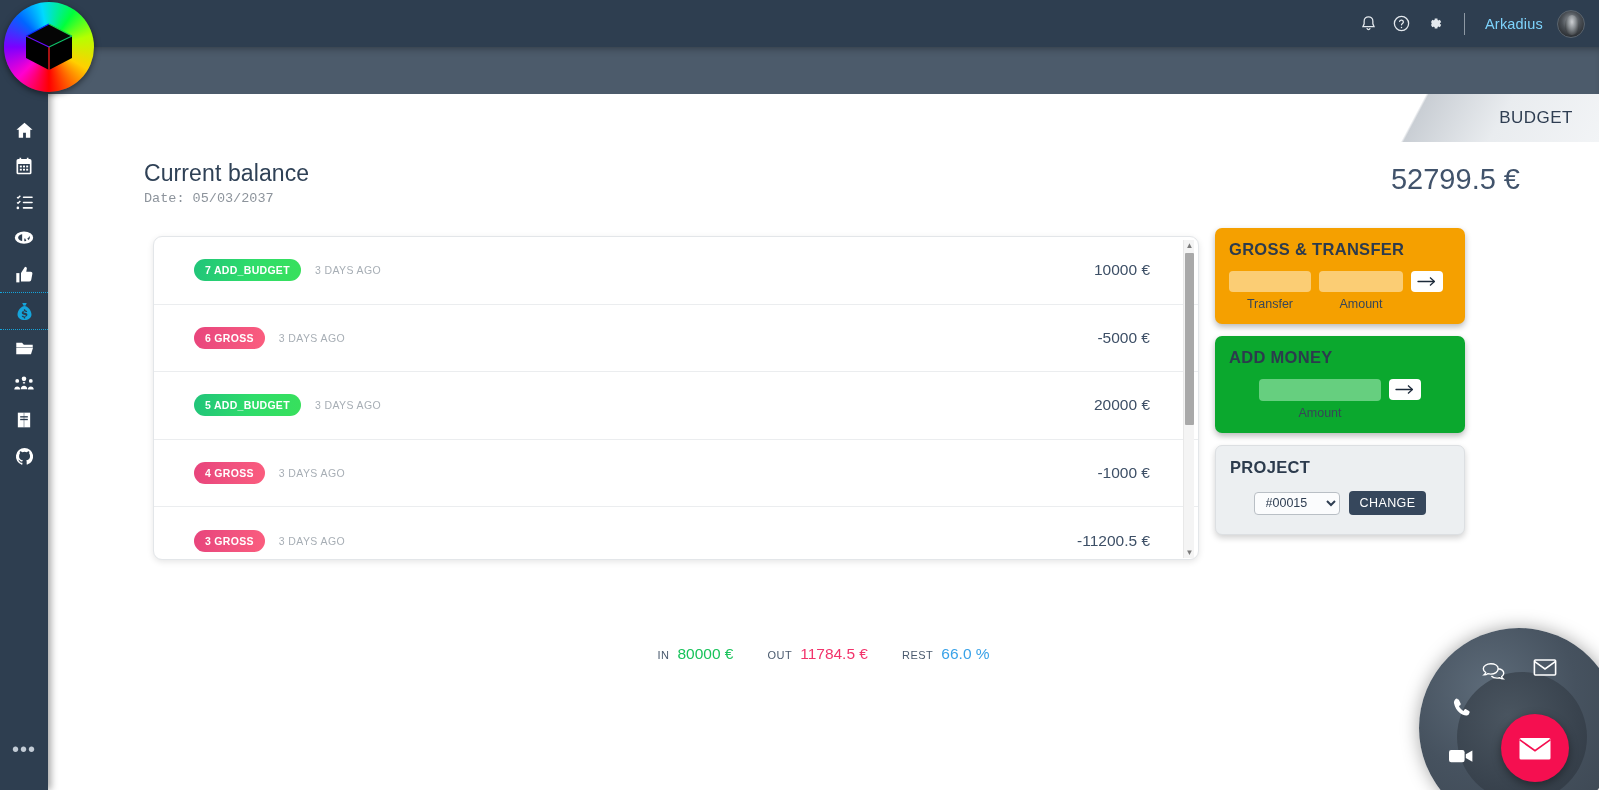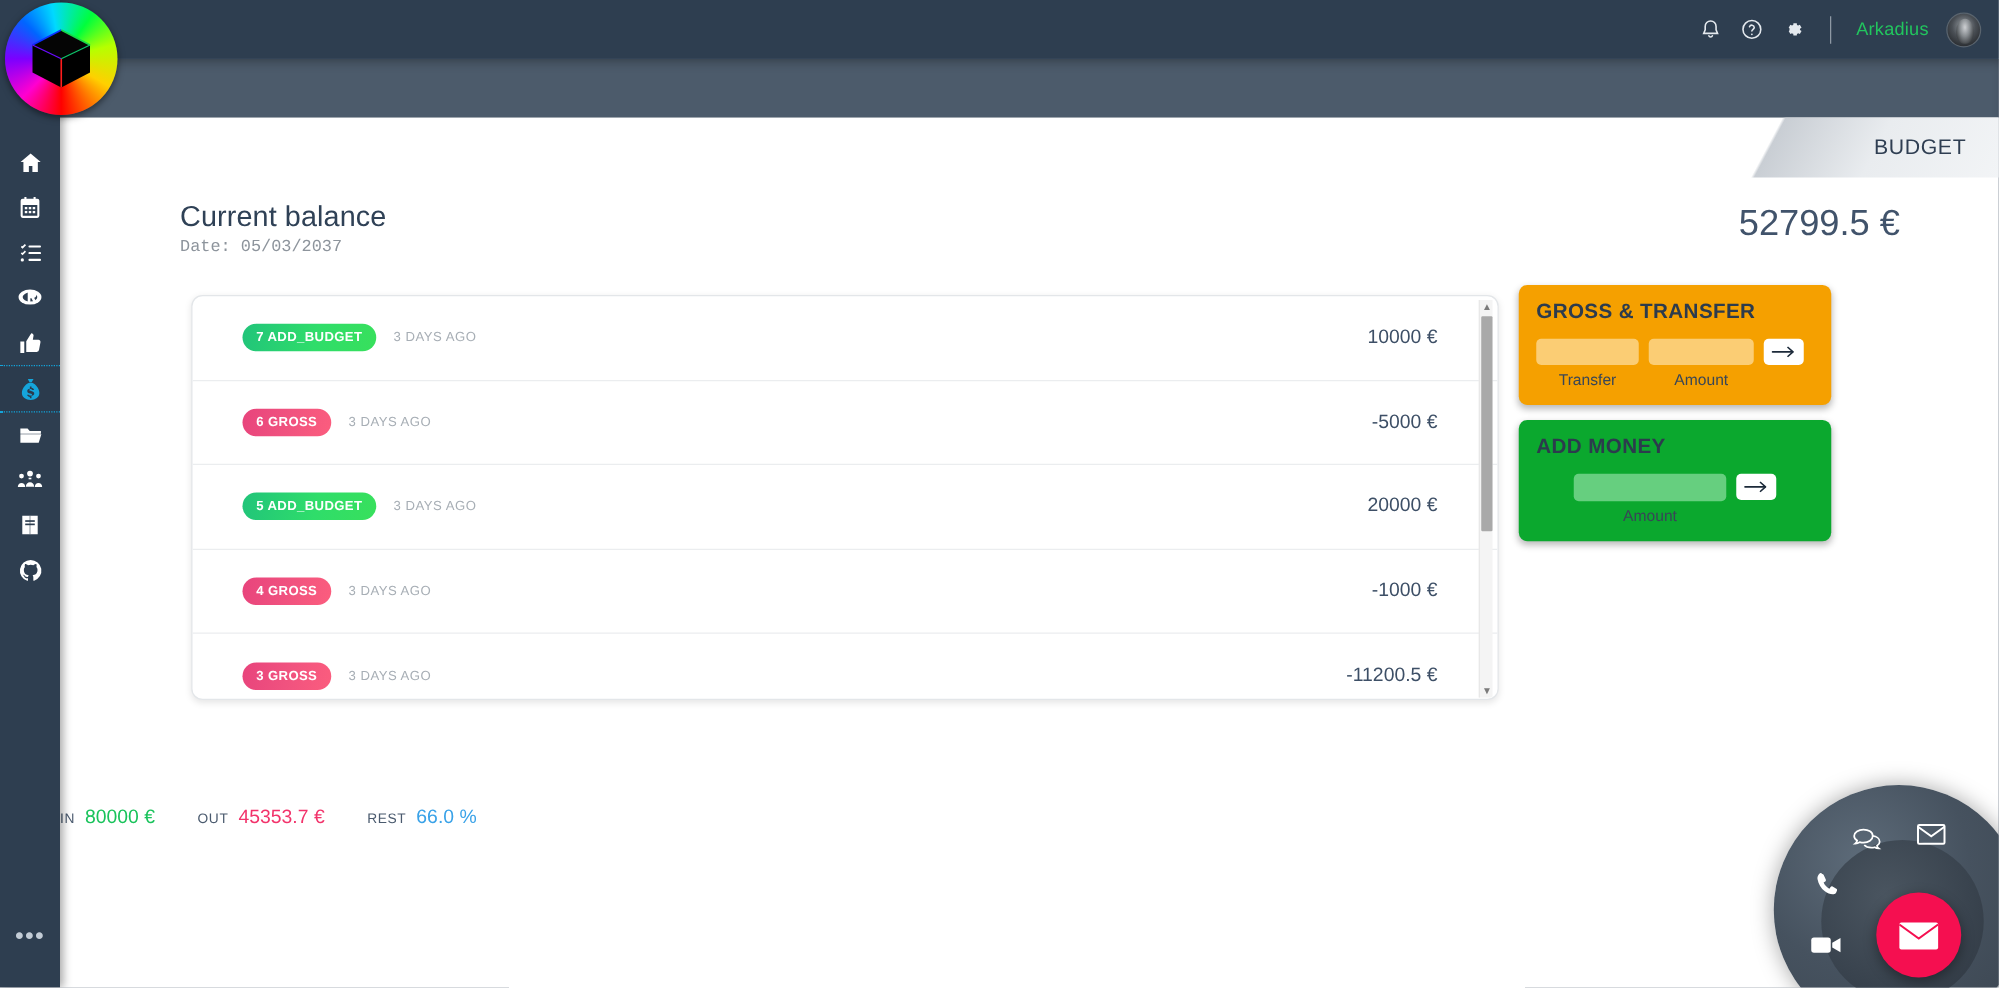--- a/index.html
+++ b/index.html
@@ -26,21 +26,21 @@
   .search-input {
     border:none; outline:none; background:transparent;
     color:#c9d2da; font-size:14.5px; font-family:"Liberation Sans", sans-serif;
     width:1050px; height:24px;
   }
   .search-input::placeholder { color:#9aa7b4; }
 
   .top-right { position:absolute; right:14px; top:0; height:47px; display:flex; align-items:center; gap:14px; }
   .ticon { width:19px; height:19px; color:#e4e9ee; display:block; cursor:pointer; }
   .vdiv { width:1px; height:22px; background:#8e99a4; margin:0 6px; }
-  .uname { color:#22c55e; font-size:14.5px; letter-spacing:.2px; }
+  .uname { color:#7dd3fc; font-size:14.5px; letter-spacing:.2px; }
   .avatar {
     width:28px; height:28px; border-radius:50%;
     background: radial-gradient(circle at 50% 38%, #9aa0a6 0%, #4a4f55 45%, #17191c 100%);
     border:1px solid #5a646e; overflow:hidden; position:relative;
   }
   .avatar::after{
     content:""; position:absolute; left:7px; top:4px; width:14px; height:20px;
     border-radius:50% 50% 45% 45%;
     background: radial-gradient(ellipse at 50% 35%, #d8dadd 0%, #8d9296 40%, #2b2e31 85%);
     opacity:.85;
@@ -170,21 +170,21 @@
   }
   .change-btn {
     background:#36475c; color:#fff; border:none; border-radius:4px;
     font-size:12.5px; letter-spacing:.4px; padding:5px 11px; cursor:pointer;
     font-family:"Liberation Sans", sans-serif;
   }
 
   
   .summary {
     position:absolute; left:0; top:551px; width:1551px;
-    display:flex; align-items:baseline; gap:34px;
+    display:flex; justify-content:center; align-items:baseline; gap:34px;
   }
   .sgroup { display:flex; align-items:baseline; gap:8px; }
   .slabel { font-size:11px; color:#4a5a6e; letter-spacing:.5px; }
   .sval { font-size:15.5px; }
   .sval.in { color:#19c35b; }
   .sval.out { color:#f2336b; }
   .sval.rest { color:#39a2e8; }
 
   
   .fabwrap { position:absolute; right:0px; bottom:0px; width:180px; height:160px; }
@@ -421,30 +421,37 @@
             <span>
               <svg width="20" height="11" viewBox="0 0 20 11" fill="none" stroke="#1c2a3a" stroke-width="1.3">
                 <line x1="1" y1="5.5" x2="17" y2="5.5" stroke-linecap="round"></line>
                 <polyline points="13,1.6 17.4,5.5 13,9.4" stroke-linejoin="round"></polyline>
               </svg>
             </span>
           </button>
         </div>
       </div>
 
+      <div class="card project">
+        <h3>PROJECT</h3>
+        <div class="prow">
+          <select class="proj-select" id="proj-select"><option value="#00015">#00015</option></select>
+          <button class="change-btn">CHANGE</button>
+        </div>
+      </div>
     </div>
 
     <div class="summary">
       <div class="sgroup">
         <span class="slabel">IN</span>
         <span class="sval in">80000 €</span>
       </div>
       <div class="sgroup">
         <span class="slabel">OUT</span>
-        <span class="sval out">45353.7 €</span>
+        <span class="sval out">11784.5 €</span>
       </div>
       <div class="sgroup">
         <span class="slabel">REST</span>
         <span class="sval rest">66.0 %</span>
       </div>
     </div>
 
     <div class="fabwrap">
       <div class="fab-arc"></div>
       <div class="fab-inner"></div>

